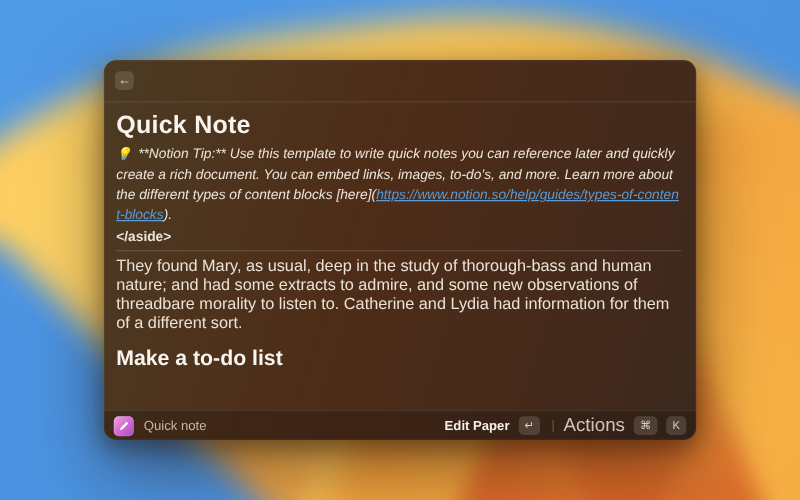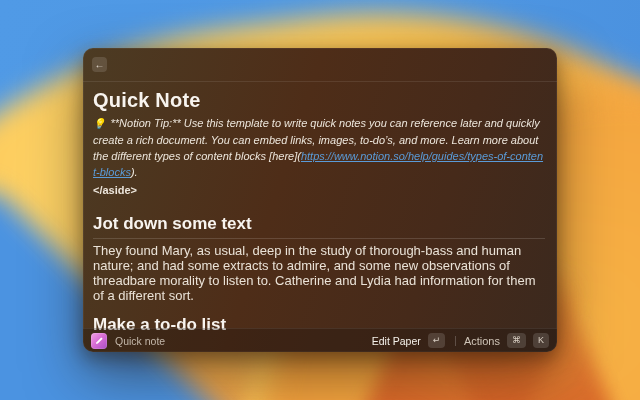--- a/index.html
+++ b/index.html
@@ -49,25 +49,25 @@
   
   .win-footer { position:absolute; left:0; right:0; bottom:0; height:24px;
     background:rgba(22,16,10,.28); border-top:1px solid rgba(255,255,255,.08);
     display:flex; align-items:center; padding:0 8px; }
   .app-icon { width:16px; height:16px; border-radius:4px;
     background:linear-gradient(135deg,#f2a2e4 0%,#d86fd4 45%,#a84ec6 100%);
     display:flex; align-items:center; justify-content:center; flex:0 0 auto;
     box-shadow:inset 0 0 0 .5px rgba(255,255,255,.25); }
   .app-name { font-size:10.5px; color:#c3b7aa; margin-left:8px; }
   .footer-spacer { flex:1; }
-  .edit-label { font-size:10.5px; font-weight:400; color:#f5f1ea; }
+  .edit-label { font-size:10.5px; font-weight:700; color:#f5f1ea; }
   .keycap { background:rgba(255,255,255,.14); border-radius:4px; color:#d9cfc3;
     font-size:9px; line-height:1; padding:3px 5px; margin-left:7px; cursor:pointer; }
   .footer-sep { color:rgba(255,255,255,.25); font-size:10px; margin:0 7px 0 9px; }
-  .actions-label { font-size:11px; color:#cfc4b7; }
+  .actions-label { font-size:15px; color:#cfc4b7; }
 </style>
 </head>
 <body>
 
 <div class="wallpaper">
   <div class="wp-shape hill-main"></div>
   <div class="wp-shape hill-right"></div>
   <div class="wp-shape v-stripe3"></div>
   <div class="wp-shape v-stripe1"></div>
   <div class="wp-shape v-stripe2"></div>
@@ -83,21 +83,20 @@
   </div>
 
   <div class="content">
     <div class="note-title">Quick Note</div>
     <div class="tip">
       <span class="emoji">💡</span>
       <span>**Notion Tip:** Use this template to write quick notes you can reference later and quickly create a rich document. You can embed links, images, to-do’s, and more. Learn more about the different types of content blocks [here](</span><span class="link">https://www.notion.so/help/guides/types-of-content-blocks</span><span>).</span>
     </div>
     <div class="aside-tag aside-close">&lt;/aside&gt;</div>
 
-    <div class="section-heading">Jot down some text</div>
     <div class="section-divider"></div>
     <div class="section-para">They found Mary, as usual, deep in the study of thorough-bass and human nature; and had some extracts to admire, and some new observations of threadbare morality to listen to. Catherine and Lydia had information for them of a different sort.</div>
 
     <div class="section-heading heading-2">Make a to-do list</div>
   </div>
 
   <div class="win-footer">
     <div class="app-icon">
       <svg width="10" height="10" viewBox="0 0 16 16">
         <path d="M11.6 2.2 L13.8 4.4 L6.2 12 L3.2 12.8 L4 9.8 Z" fill="#ffffff"></path>

